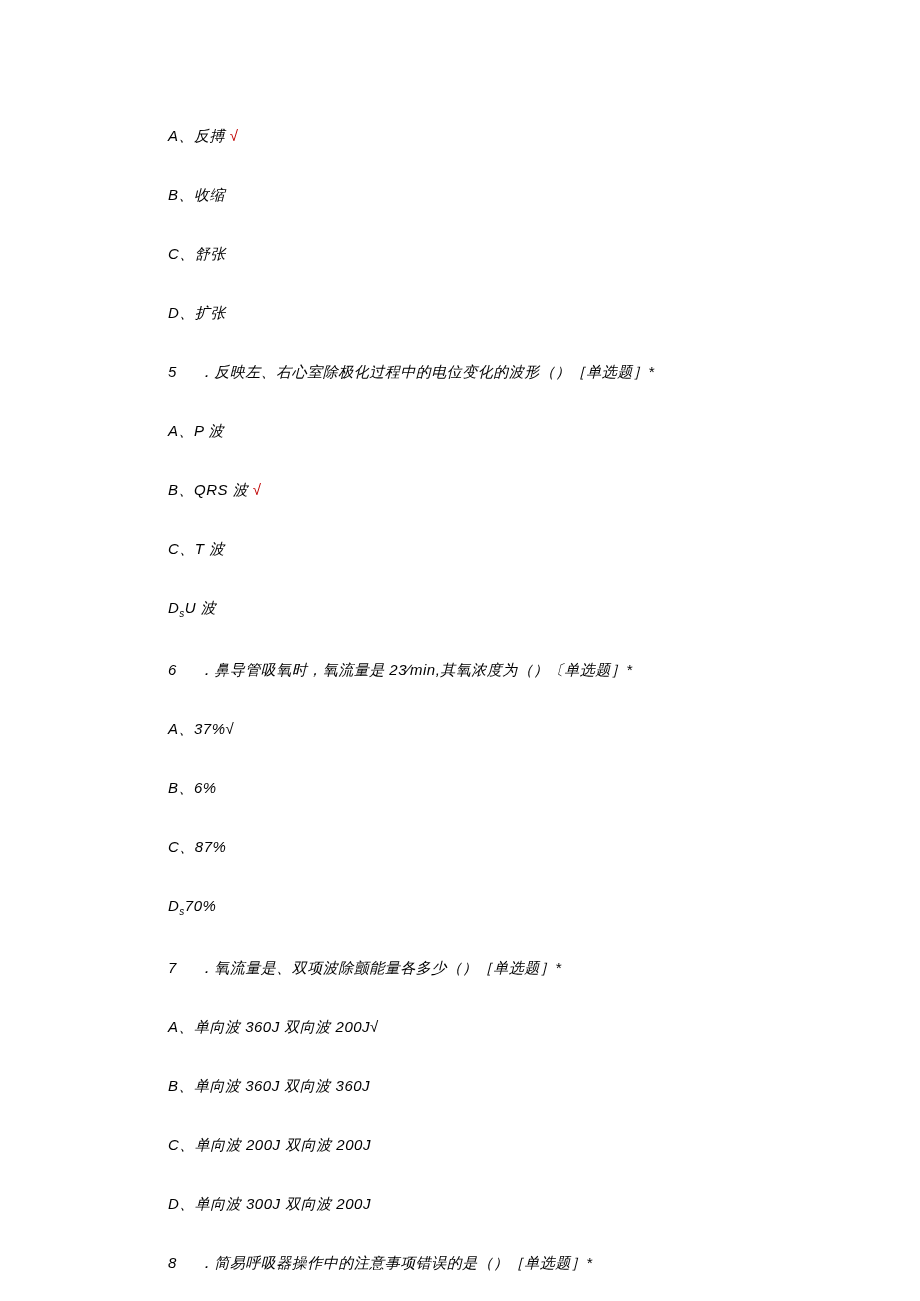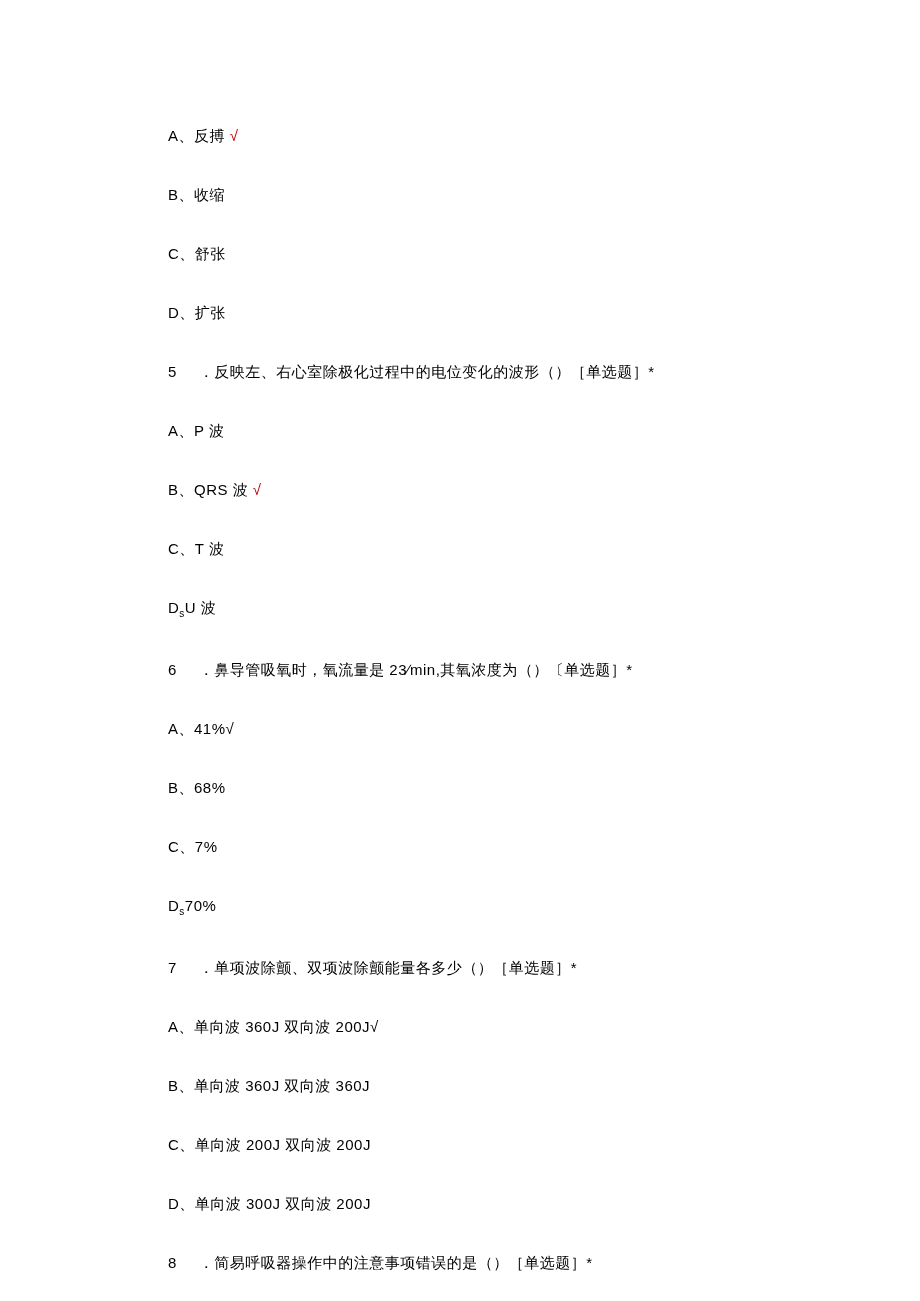--- a/index.html
+++ b/index.html
@@ -9,20 +9,21 @@
     height: 1301px;
     font-family: "Microsoft YaHei", "SimSun", Arial, sans-serif;
     font-size: 15px;
     color: #000000;
     padding: 125px 0 0 168px;
     letter-spacing: 0.5px;
   }
   .line {
     margin-bottom: 38px;
     line-height: 1.4;
+    font-style: italic;
   }
   .correct {
     color: #c00000;
   }
   .sub {
     font-size: 10px;
     vertical-align: sub;
   }
   .qnum {
     display: inline-block;
@@ -66,37 +67,37 @@
 
 <div class="line">
   <span>D</span><span class="sub">s</span><span>U 波</span>
 </div>
 
 <div class="line">
   <span class="qnum">6</span><span> ．鼻导管吸氧时，氧流量是 23∕min,其氧浓度为（）〔单选题］*</span>
 </div>
 
 <div class="line">
-  <span>A、41%√</span>
+  <span>A、37%√</span>
 </div>
 
 <div class="line">
-  <span>B、68%</span>
+  <span>B、6%</span>
 </div>
 
 <div class="line">
-  <span>C、7%</span>
+  <span>C、87%</span>
 </div>
 
 <div class="line">
   <span>D</span><span class="sub">s</span><span>70%</span>
 </div>
 
 <div class="line">
-  <span class="qnum">7</span><span> ．单项波除颤、双项波除颤能量各多少（）［单选题］*</span>
+  <span class="qnum">7</span><span> ．氧流量是、双项波除颤能量各多少（）［单选题］*</span>
 </div>
 
 <div class="line">
   <span>A、单向波 360J 双向波 200J√</span>
 </div>
 
 <div class="line">
   <span>B、单向波 360J 双向波 360J</span>
 </div>
 

